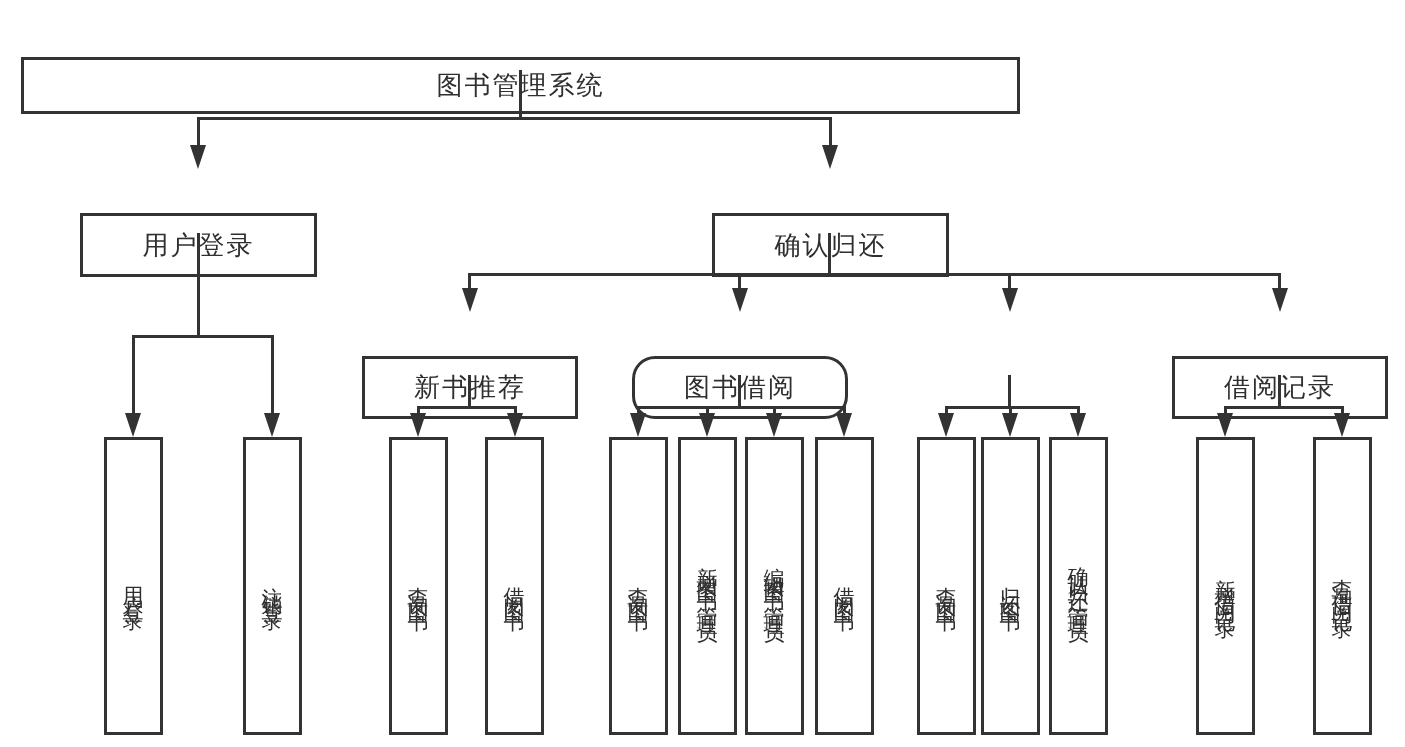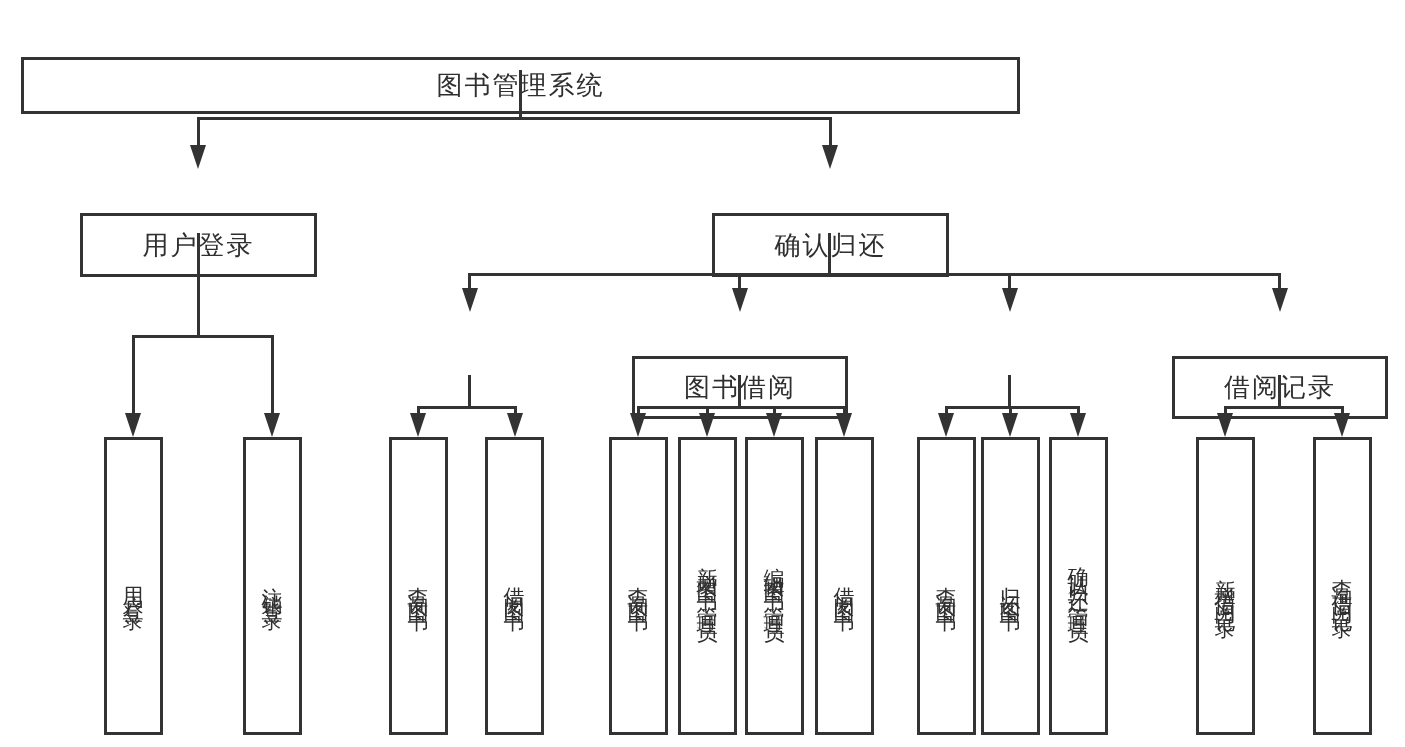--- a/index.html
+++ b/index.html
@@ -57,21 +57,24 @@
   <div class="hline" style="left:469px;top:273px;width:812px;"></div>
   <div class="vline" style="left:468px;top:273px;height:18px;"></div>
   <div class="arrow" style="left:462px;top:288px;"></div>
   <div class="vline" style="left:738px;top:273px;height:18px;"></div>
   <div class="arrow" style="left:732px;top:288px;"></div>
   <div class="vline" style="left:1008px;top:273px;height:18px;"></div>
   <div class="arrow" style="left:1002px;top:288px;"></div>
   <div class="vline" style="left:1278px;top:273px;height:18px;"></div>
   <div class="arrow" style="left:1272px;top:288px;"></div>
 
-  <div class="box h" style="left:632px;top:312px;width:216px;height:63px;">
+  <div class="box h" style="left:362px;top:312px;width:216px;height:63px;">
+    <span>新书推荐</span>
+  </div>
+  <div class="box h" style="left:632px;top:312px;width:216px;height:63px;border-radius:23px;">
     <span>图书借阅</span>
   </div>
   <div class="box h" style="left:1172px;top:312px;width:216px;height:63px;">
     <span>借阅记录</span>
   </div>
 
   <div class="vline" style="left:468px;top:375px;height:31px;"></div>
   <div class="hline" style="left:417px;top:406px;width:100px;"></div>
   <div class="vline" style="left:417px;top:406px;height:10px;"></div>
   <div class="arrow" style="left:410px;top:413px;"></div>

